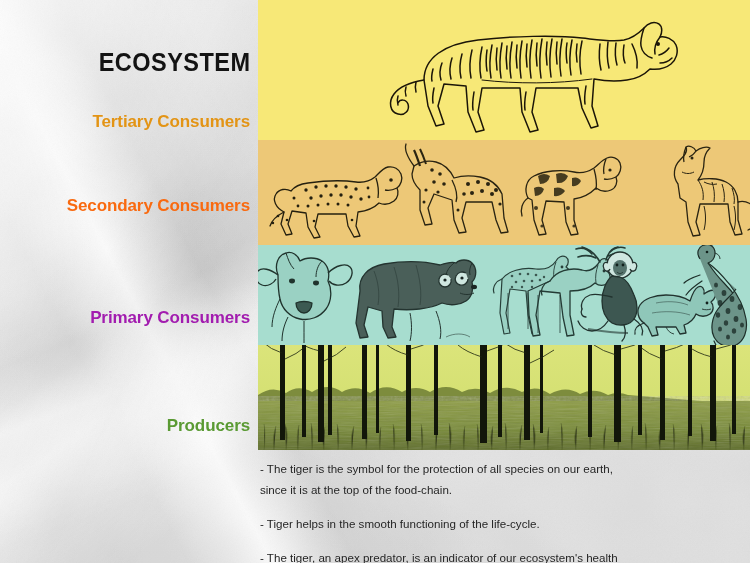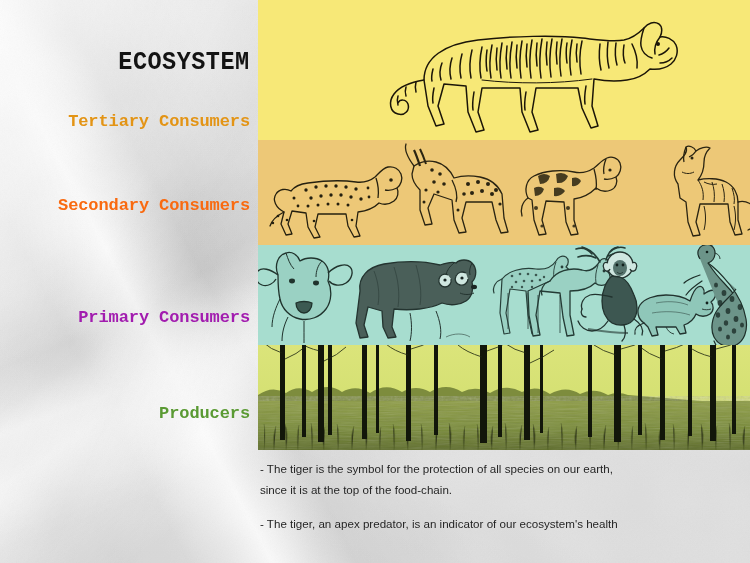--- a/index.html
+++ b/index.html
@@ -38,21 +38,20 @@
     opacity: .5;
     mix-blend-mode: multiply;
   }
 
   
   .label-col {
     position: absolute;
     left: 0; top: 0;
     width: 258px;
     height: 450px;
-    font-family: Liberation Mono, monospace;
   }
   .title {
     position: absolute;
     right: 8px;
     top: 48px;
     font-size: 25px;
     font-weight: bold;
     letter-spacing: .5px;
     color: #131313;
     text-align: right;
@@ -65,21 +64,21 @@
     position: absolute;
     right: 8px;
     font-size: 17px;
     font-weight: bold;
     letter-spacing: -0.1px;
     white-space: nowrap;
   }
   .tier-label.t0 { top: 112px; }
   .tier-label.t1 { top: 196px; margin-left: 24px; }
   .tier-label.t2 { top: 308px; }
-  .tier-label.t3 { top: 404px; padding-left: 48px; }
+  .tier-label.t3 { top: 416px; padding-left: 48px; }
 
   
   .bands {
     position: absolute;
     left: 258px;
     top: 0;
     width: 492px;
     height: 450px;
   }
   .band {
@@ -630,16 +629,17 @@
           <path d="M454 12 q-16 -4 -24 -11"></path>
             <path d="M458 4 q14 -3 24 -8"></path>
         </g>
       </svg>
     </div>
   </div>
 
   <div class="bullets">
     <div class="bullet">- The tiger is the symbol for the protection of all species on our earth,
   since it is at the top of the food-chain.</div>
+    <div class="bullet">- Tiger helps in the smooth functioning of the life-cycle.</div>
     <div class="bullet">- The tiger, an apex predator, is an indicator of our ecosystem's health</div>
   </div>
 
 </div>
 
 </body></html>

